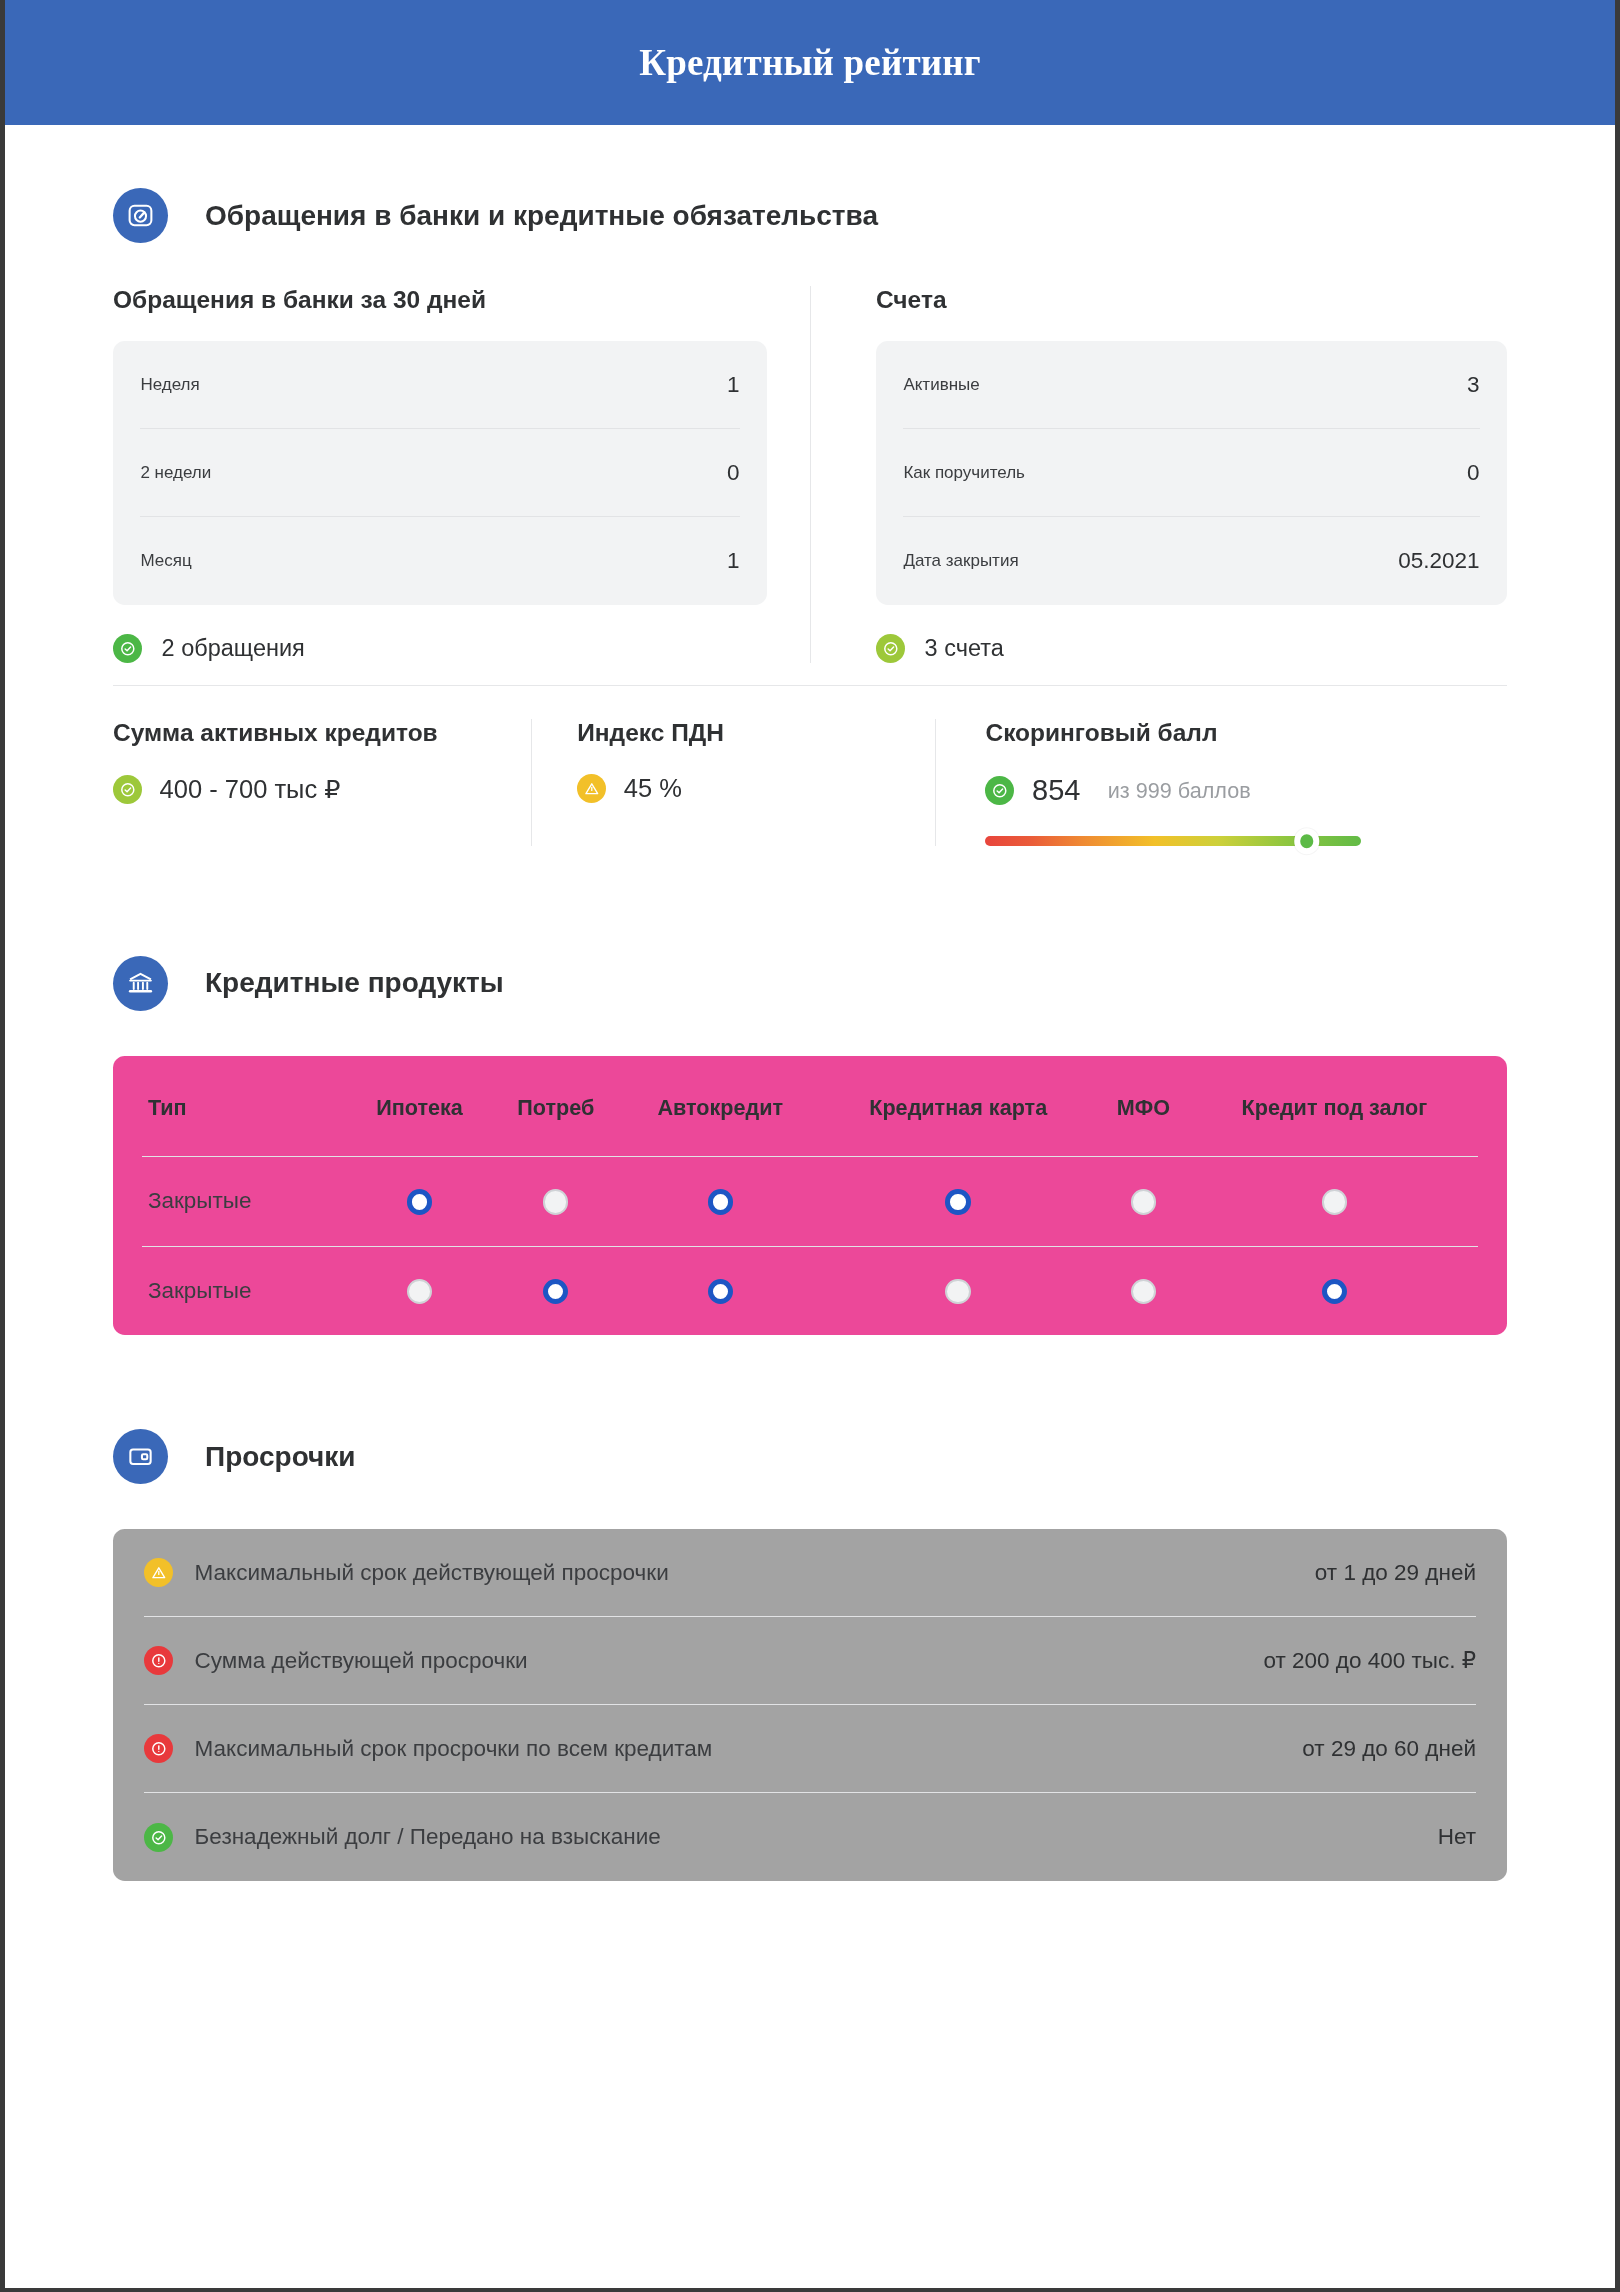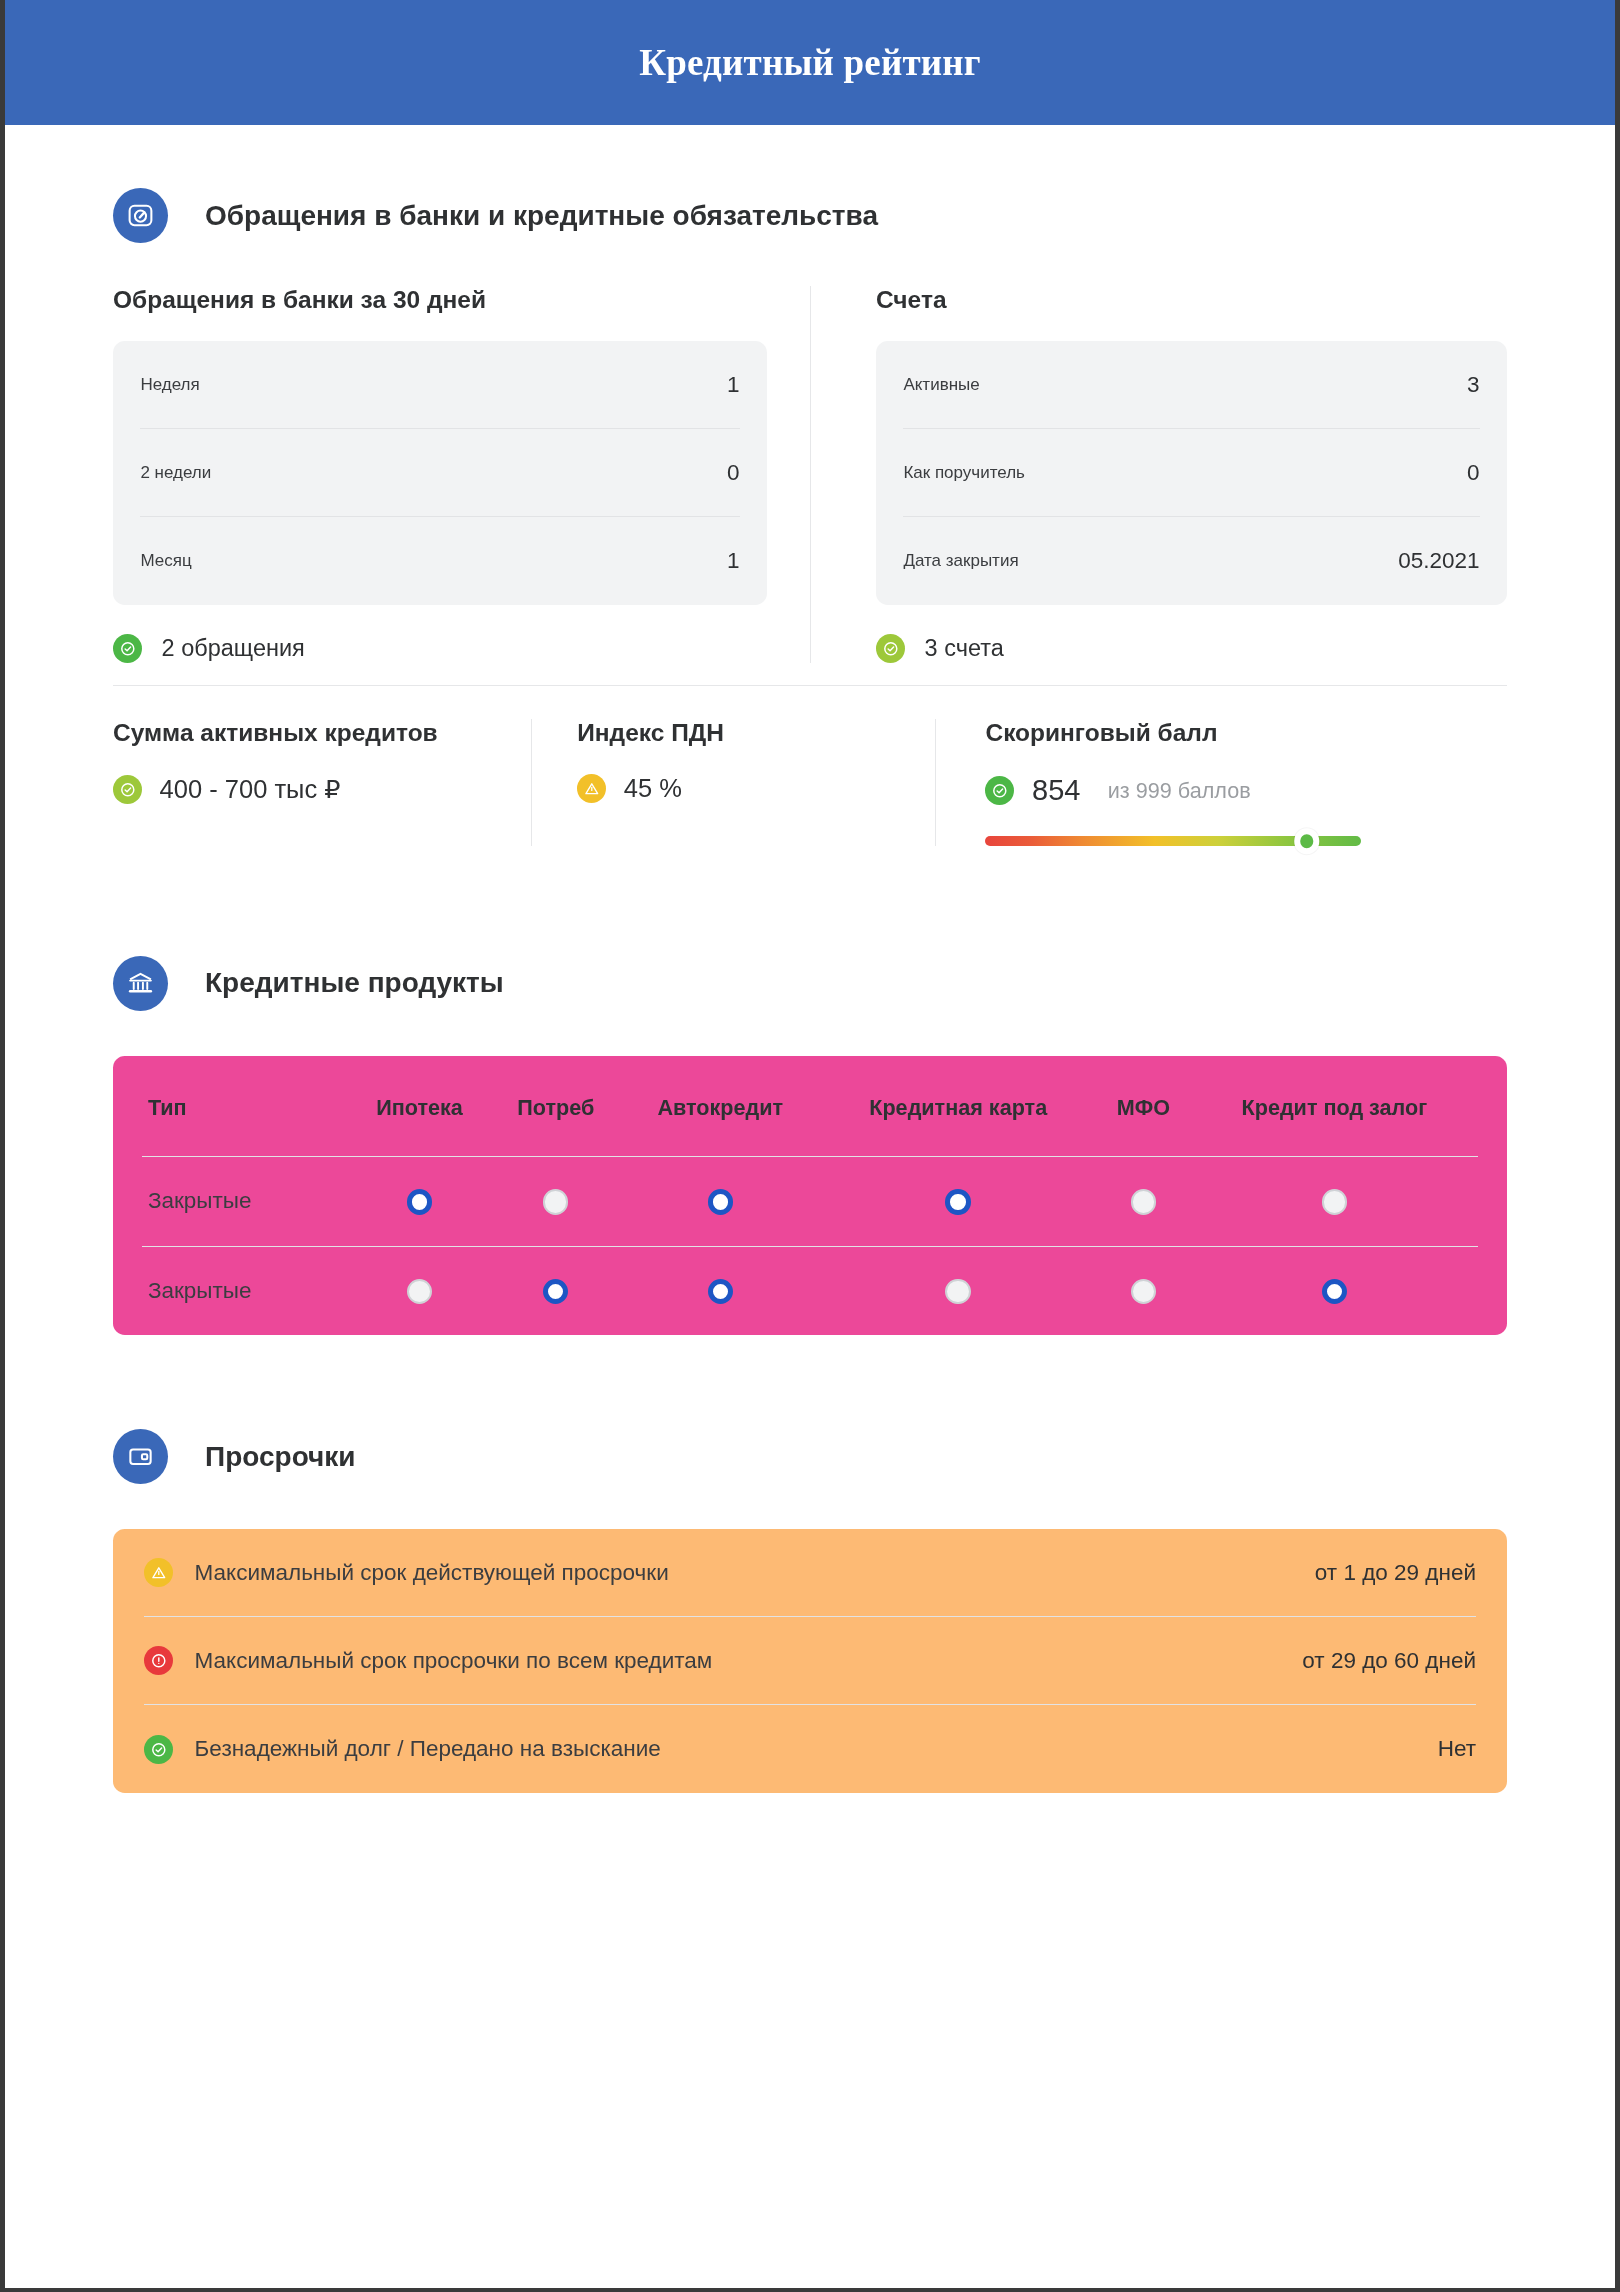--- a/index.html
+++ b/index.html
@@ -212,21 +212,21 @@
     position: relative;
     vertical-align: middle;
   }
   .radio.on {
     border: 5.9px solid #1d56c4;
     background: #ffffff;
   }
 
   
   .overdue-card {
-    background: #fdba74;
+    background: #a3a3a3;
     border-radius: 11.8px;
     margin-top: 45px;
     padding: 0 31px;
   }
   .od-row {
     display: flex;
     align-items: center;
     height: 88px;
     border-bottom: 1px solid #e2e3e5;
     gap: 21.6px;
@@ -437,20 +437,31 @@
             <span class="od-value">от 1 до 29 дней</span>
           </div>
           <div class="od-row">
             <span class="badge red">
               <svg viewBox="0 0 24 24" fill="none" stroke="#ffffff" stroke-width="2">
                 <circle cx="12" cy="12" r="8.2"></circle>
                 <path d="M12 8 L12 12.6" stroke-linecap="round"></path>
                 <circle cx="12" cy="15.6" r="0.9" fill="#ffffff" stroke="none"></circle>
               </svg>
             </span>
+            <span class="od-label">Сумма действующей просрочки</span>
+            <span class="od-value">от 200 до 400 тыс. ₽</span>
+          </div>
+          <div class="od-row">
+            <span class="badge red">
+              <svg viewBox="0 0 24 24" fill="none" stroke="#ffffff" stroke-width="2">
+                <circle cx="12" cy="12" r="8.2"></circle>
+                <path d="M12 8 L12 12.6" stroke-linecap="round"></path>
+                <circle cx="12" cy="15.6" r="0.9" fill="#ffffff" stroke="none"></circle>
+              </svg>
+            </span>
             <span class="od-label">Максимальный срок просрочки по всем кредитам</span>
             <span class="od-value">от 29 до 60 дней</span>
           </div>
           <div class="od-row">
             <span class="badge green">
               <svg viewBox="0 0 24 24" fill="none" stroke="#ffffff" stroke-width="2">
                 <circle cx="12" cy="12" r="8.2"></circle>
                 <path d="M8.4 12.2 L11 14.6 L15.8 9.6" stroke-linecap="round" stroke-linejoin="round"></path>
               </svg>
             </span>

